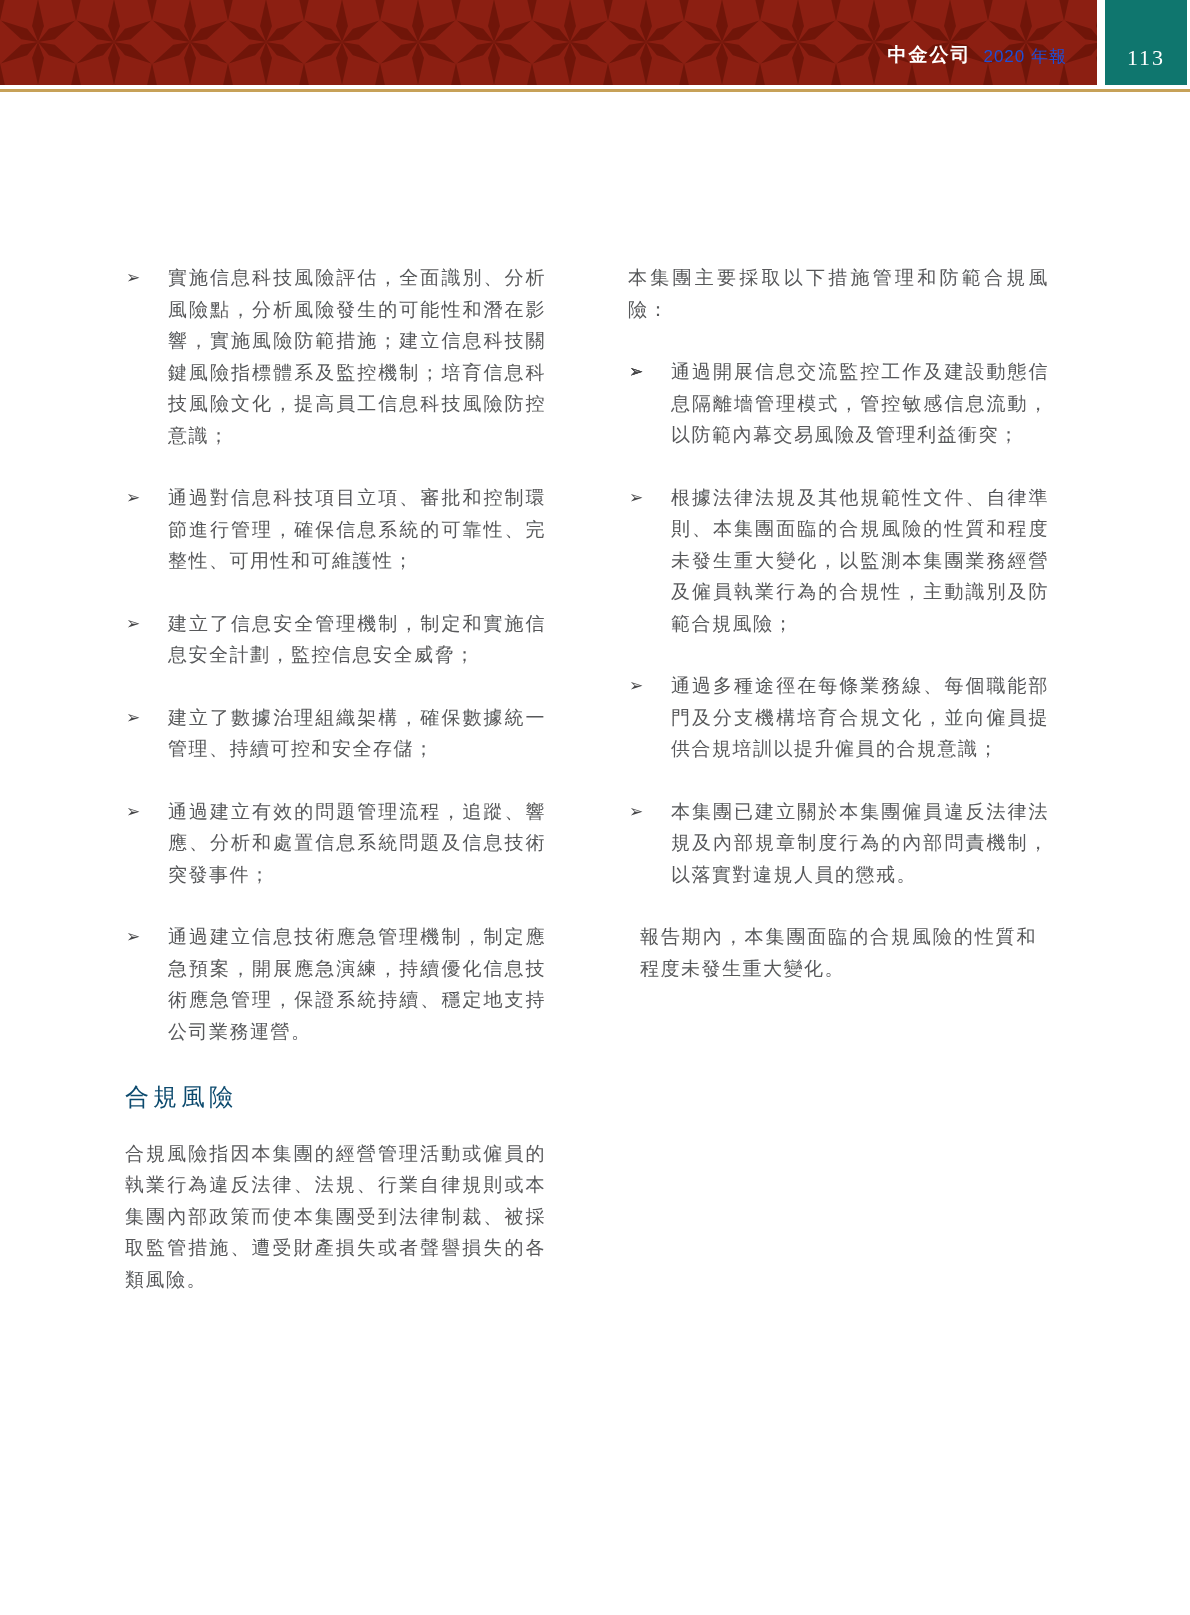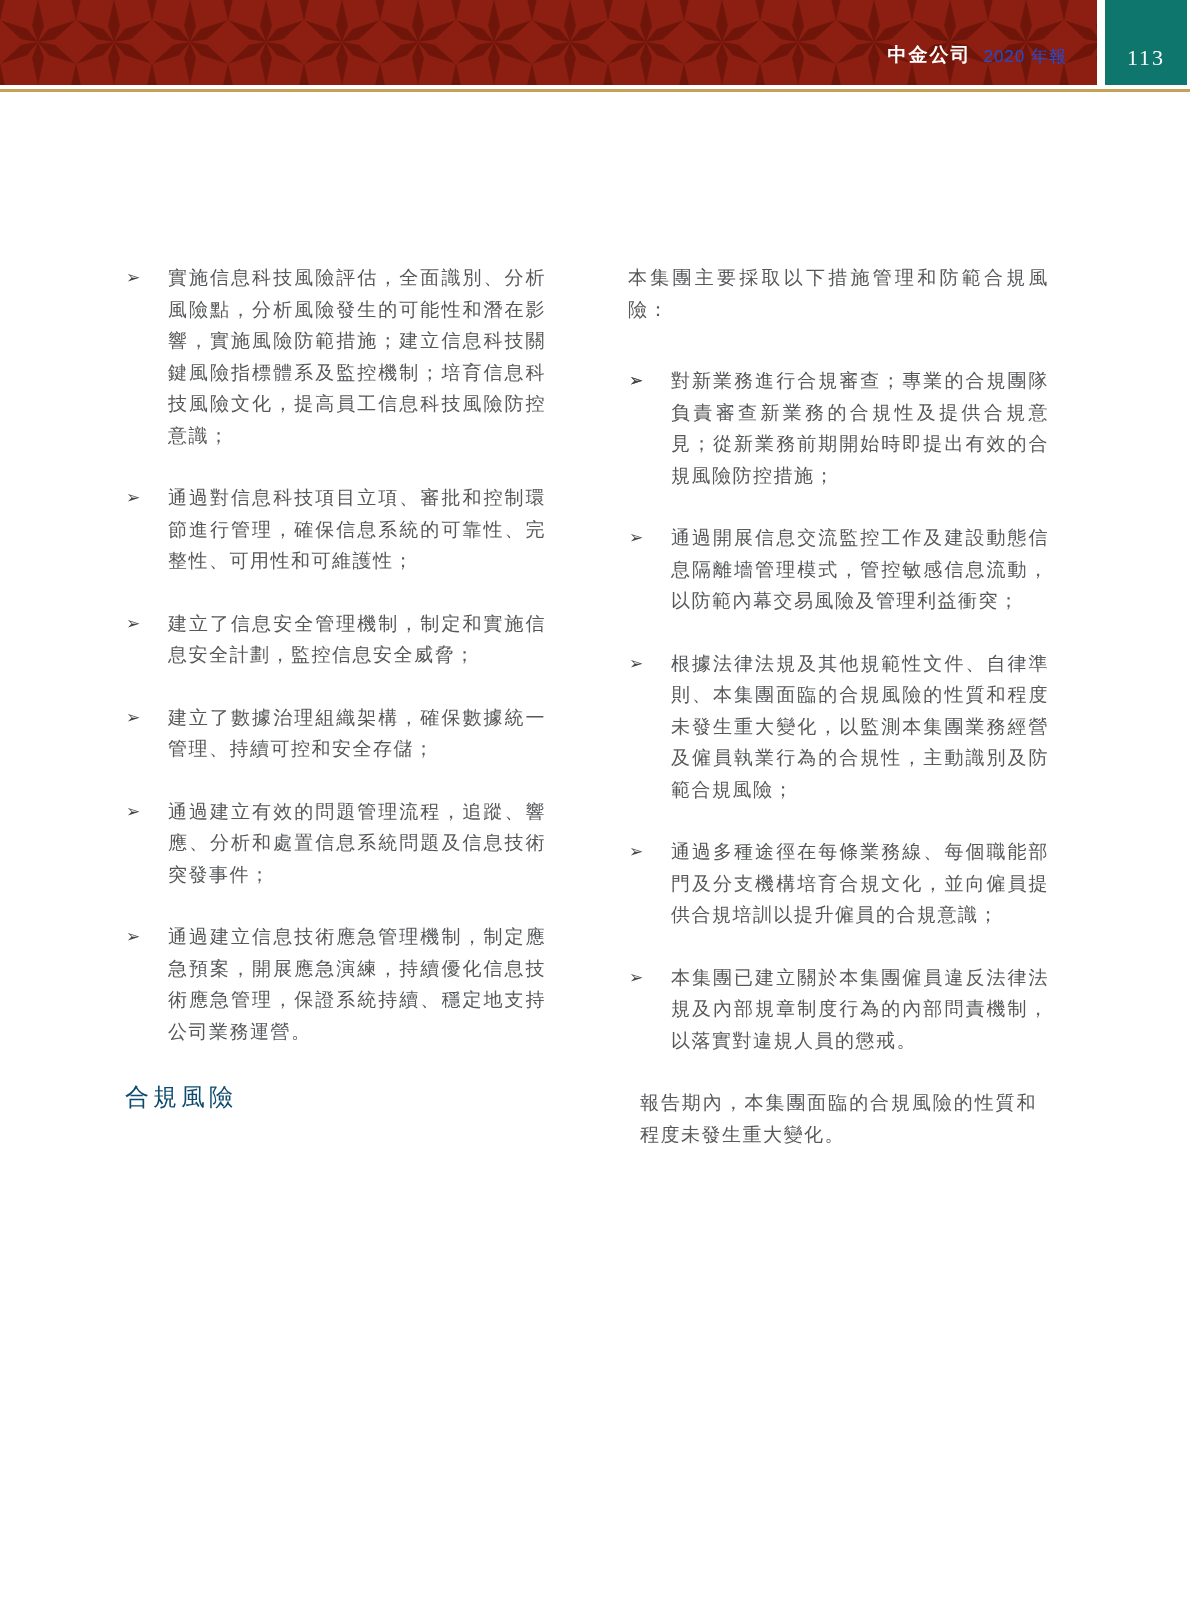--- a/index.html
+++ b/index.html
@@ -59,21 +59,21 @@
     position:absolute;left:1px;top:0;
     font-size:17px;color:#454547;letter-spacing:0;
   }
   .section-title{
     margin:34px 0 25px 0;
     color:#0c4a6e;font-size:24px;font-weight:400;letter-spacing:4px;
   }
   .para{
     margin:0;text-align:justify;text-justify:inter-character;
   }
-  .intro{margin:0 0 40px 0;}
+  .intro{margin:0 0 31px 0;}
   .closing{margin:12px;}
 </style>
 </head>
 <body>
 
 <div class="page">
 
   <div class="header-band">
     <svg width="1097" height="85" viewBox="0 0 1097 85" xmlns="http://www.w3.org/2000/svg">
       <defs>
@@ -131,31 +131,31 @@
         <li>
           <span class="marker">➢</span>
           <span>通過建立有效的問題管理流程，追蹤、響應、分析和處置信息系統問題及信息技術突發事件；</span>
         </li>
         <li>
           <span class="marker">➢</span>
           <span>通過建立信息技術應急管理機制，制定應急預案，開展應急演練，持續優化信息技術應急管理，保證系統持續、穩定地支持公司業務運營。</span>
         </li>
       </ul>
       <h2 class="section-title">合規風險</h2>
+      <p class="para">合規風險指因本集團的經營管理活動或僱員的執業行為違反法律、法規、行業自律規則或本集團內部政策而使本集團受到法律制裁、被採取監管措施、遭受財產損失或者聲譽損失的各類風險。</p>
     </section>
 
     <section class="col">
       <p class="para intro">本集團主要採取以下措施管理和防範合規風險：</p>
       <ul class="bullet-list">
         <li>
           <span class="marker">➢</span>
         </li>
         <li>
           <span class="marker">➢</span>
-          <span>對新業務進行合規審查；專業的合規團隊負責審查新業務的合規性及提供合規意見；從新業務前期開始時即提出有效的合規風險防控措施；</span>
         </li>
         <li>
           <span class="marker">➢</span>
           <span>通過開展信息交流監控工作及建設動態信息隔離墻管理模式，管控敏感信息流動，以防範內幕交易風險及管理利益衝突；</span>
         </li>
         <li>
           <span class="marker">➢</span>
           <span>根據法律法規及其他規範性文件、自律準則、本集團面臨的合規風險的性質和程度未發生重大變化，以監測本集團業務經營及僱員執業行為的合規性，主動識別及防範合規風險；</span>
         </li>
         <li>

